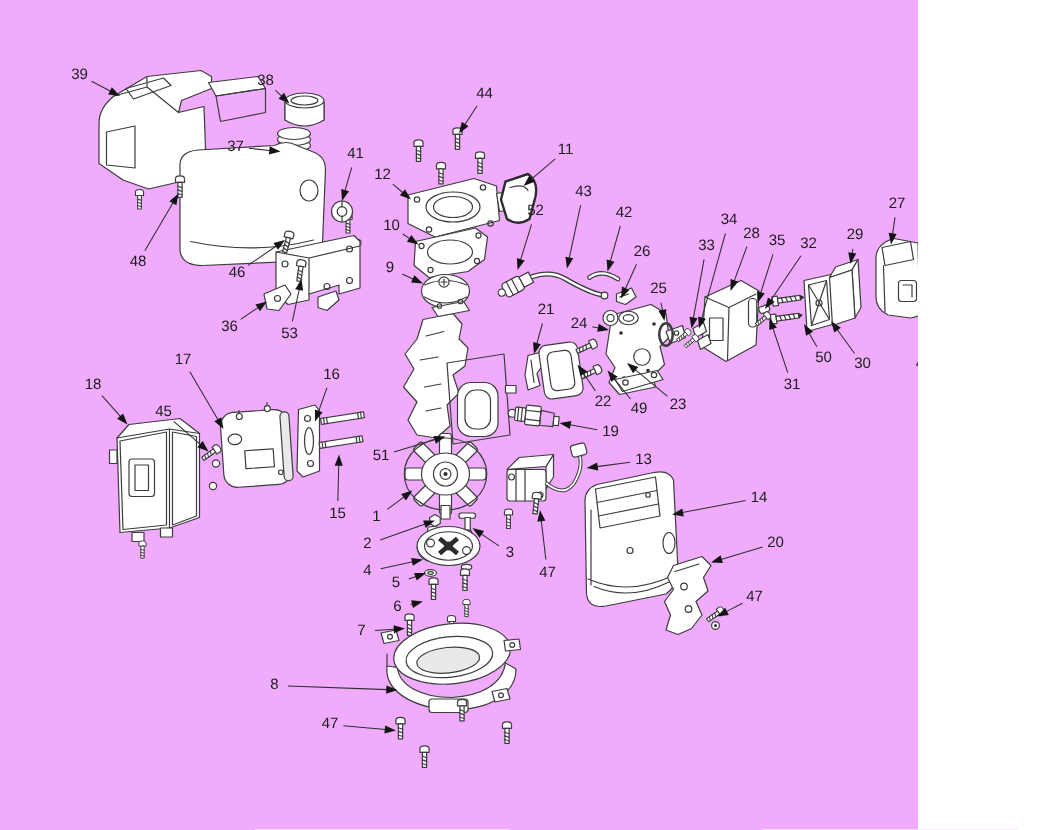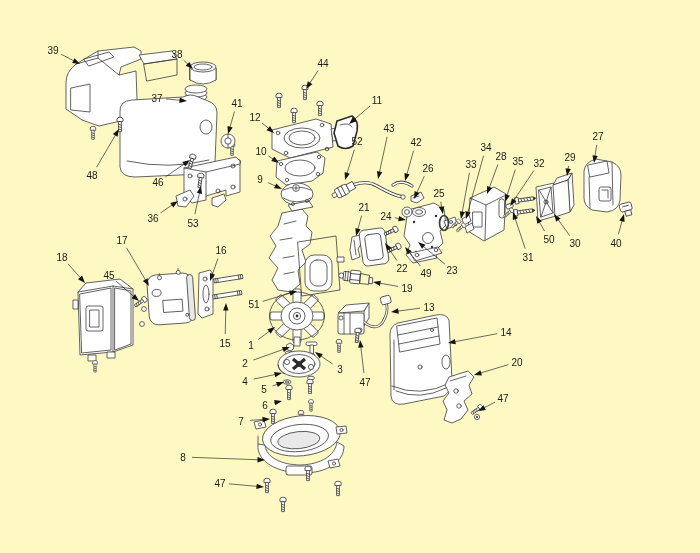--- a/index.html
+++ b/index.html
@@ -1,16 +1,16 @@
 <!DOCTYPE html>
 <html><head>
 <meta charset="utf-8">
 <style>
   html,body{margin:0;padding:0;background:#ffffff;}
-  .stage{position:relative;width:700px;height:553px;background:#fef9c3;overflow:hidden;
+  .stage{position:relative;width:612px;height:553px;background:#f0abfc;overflow:hidden;
          font-family:"Liberation Sans",sans-serif;}
   svg{position:absolute;left:0;top:0;}
   .ln{fill:none;stroke:#3c3c3c;stroke-width:.8;stroke-linecap:round;stroke-linejoin:round;}
   .fw{fill:#ffffff;stroke:#3c3c3c;stroke-width:.8;stroke-linejoin:round;}
   .fg{fill:#e9e9e9;stroke:#3c3c3c;stroke-width:.8;}
   .fd{fill:#2d2d2d;stroke:none;}
   .leader{stroke:#2e2e2e;stroke-width:.7;fill:none;}
   .arrow{fill:#141414;stroke:none;}
   .lbl{font-size:10px;fill:#1b1b1b;text-anchor:middle;dominant-baseline:central;}
 </style>

